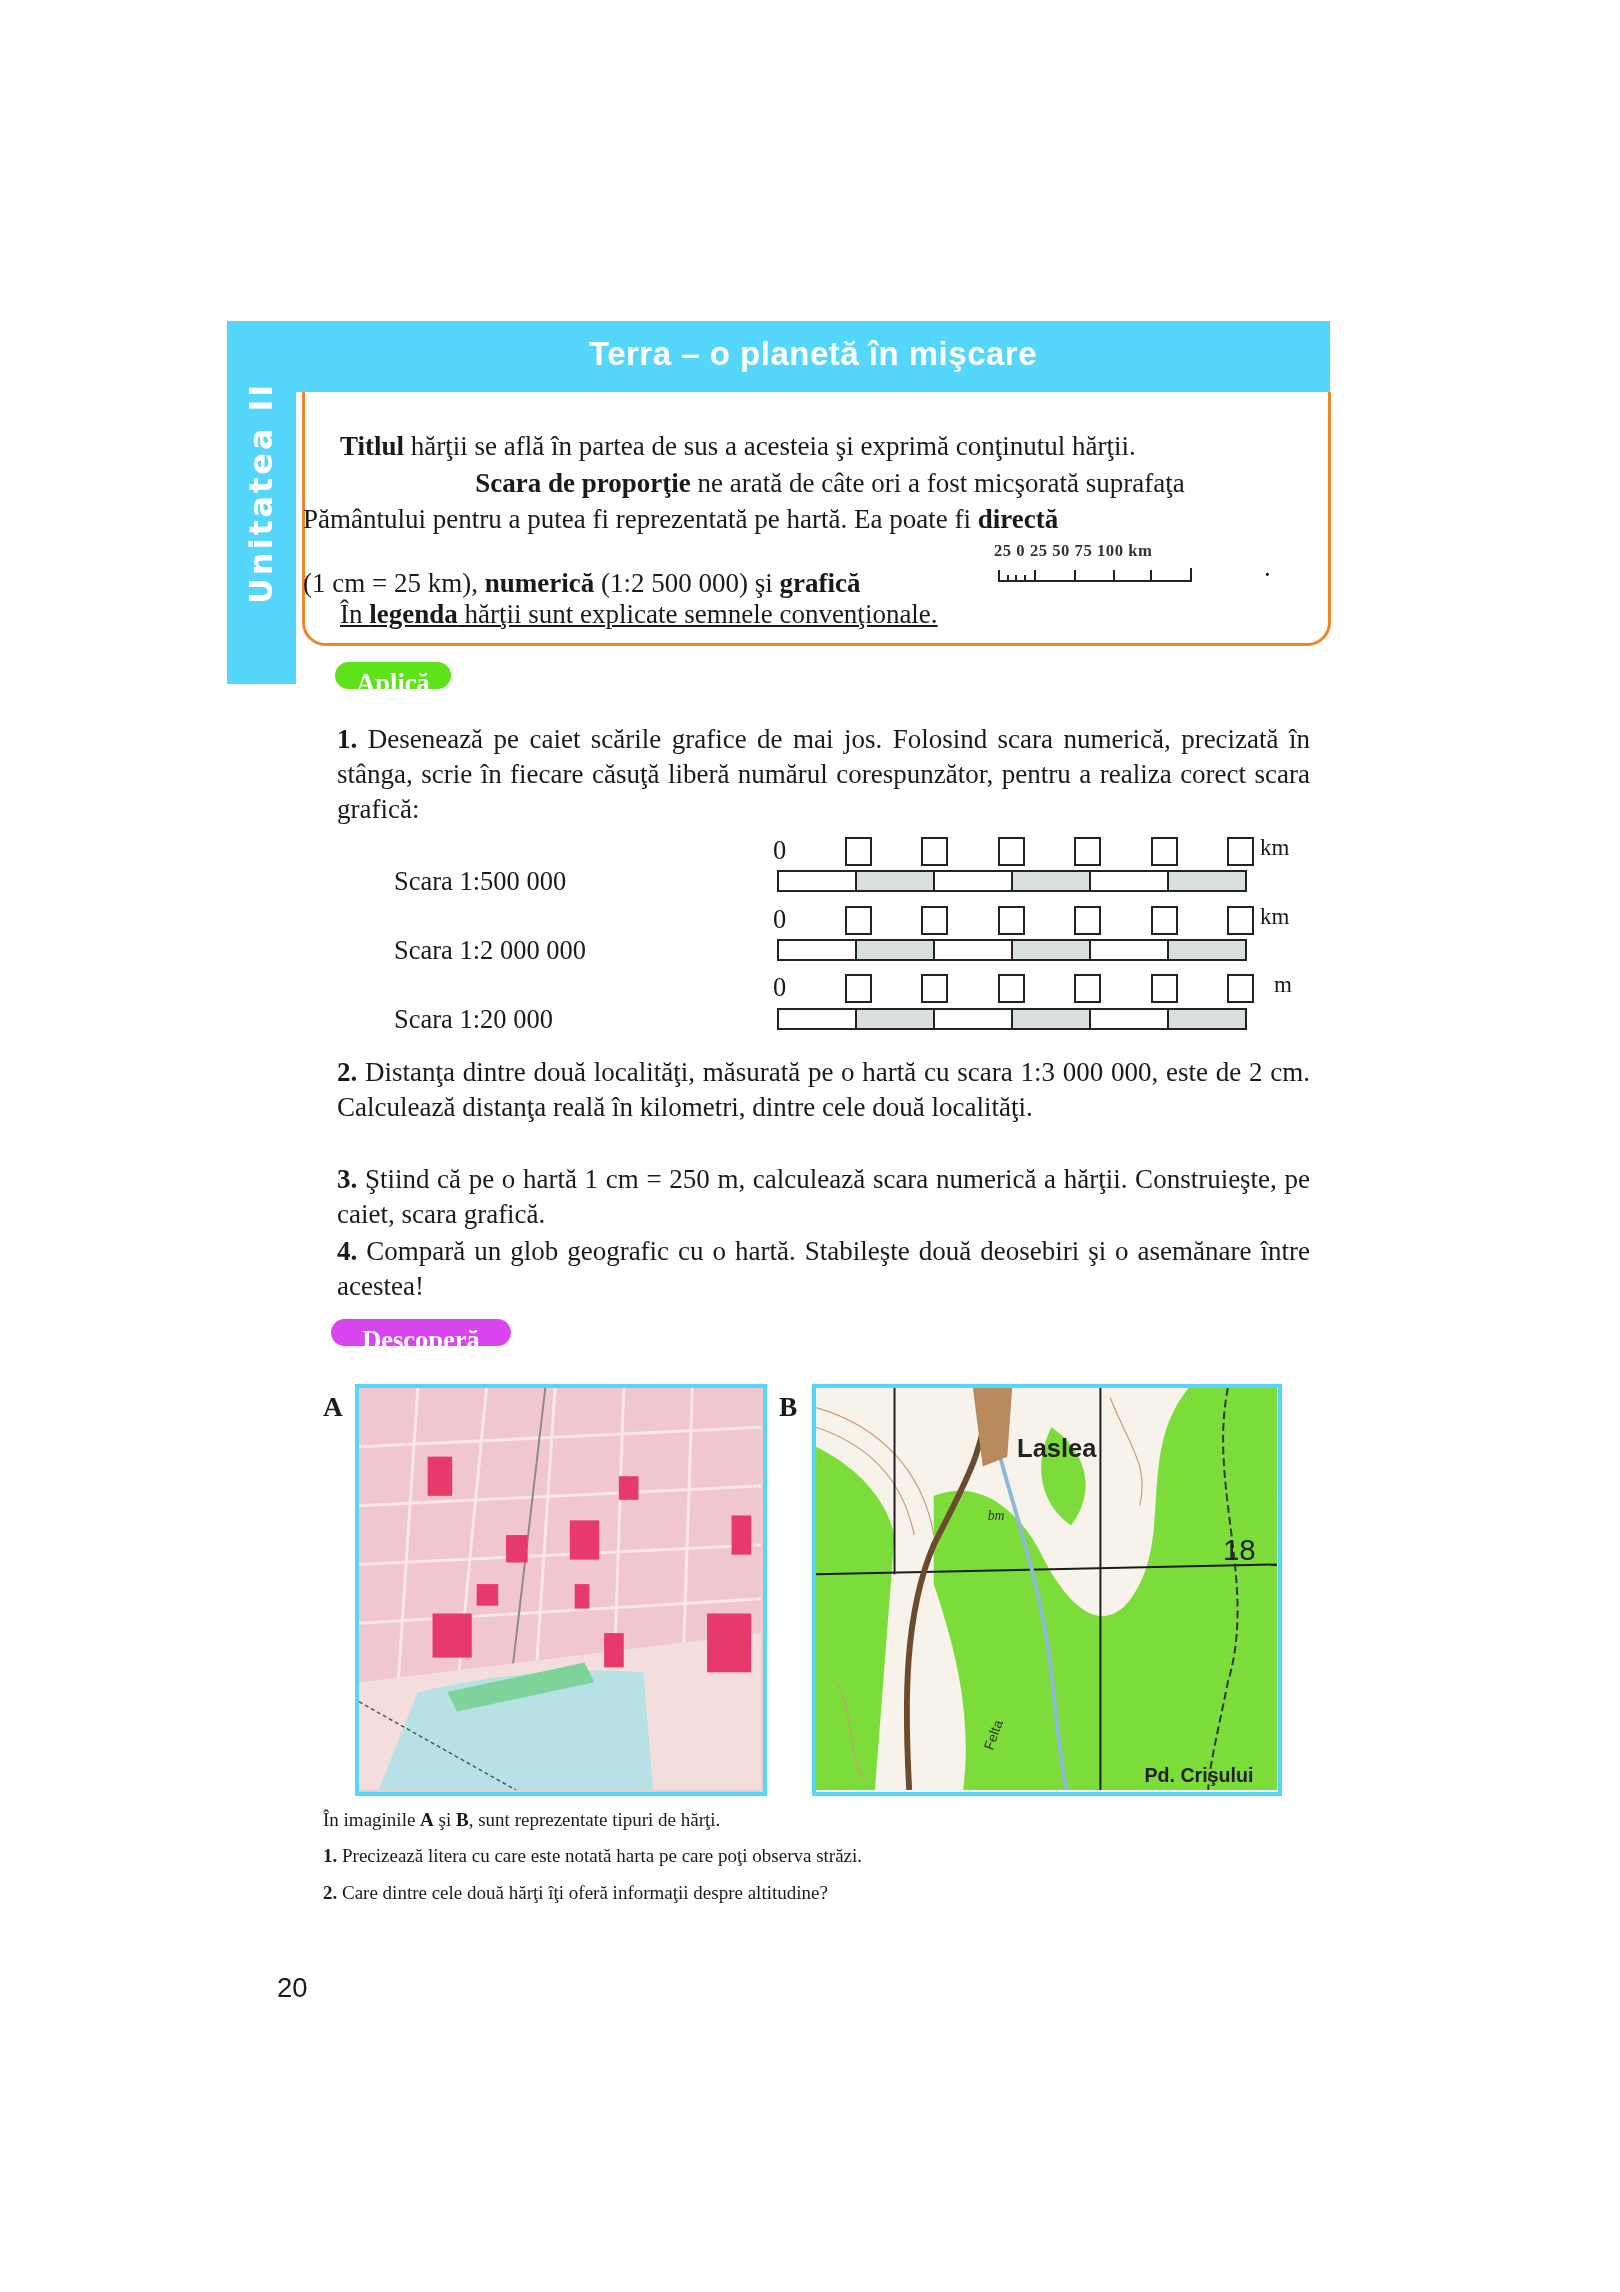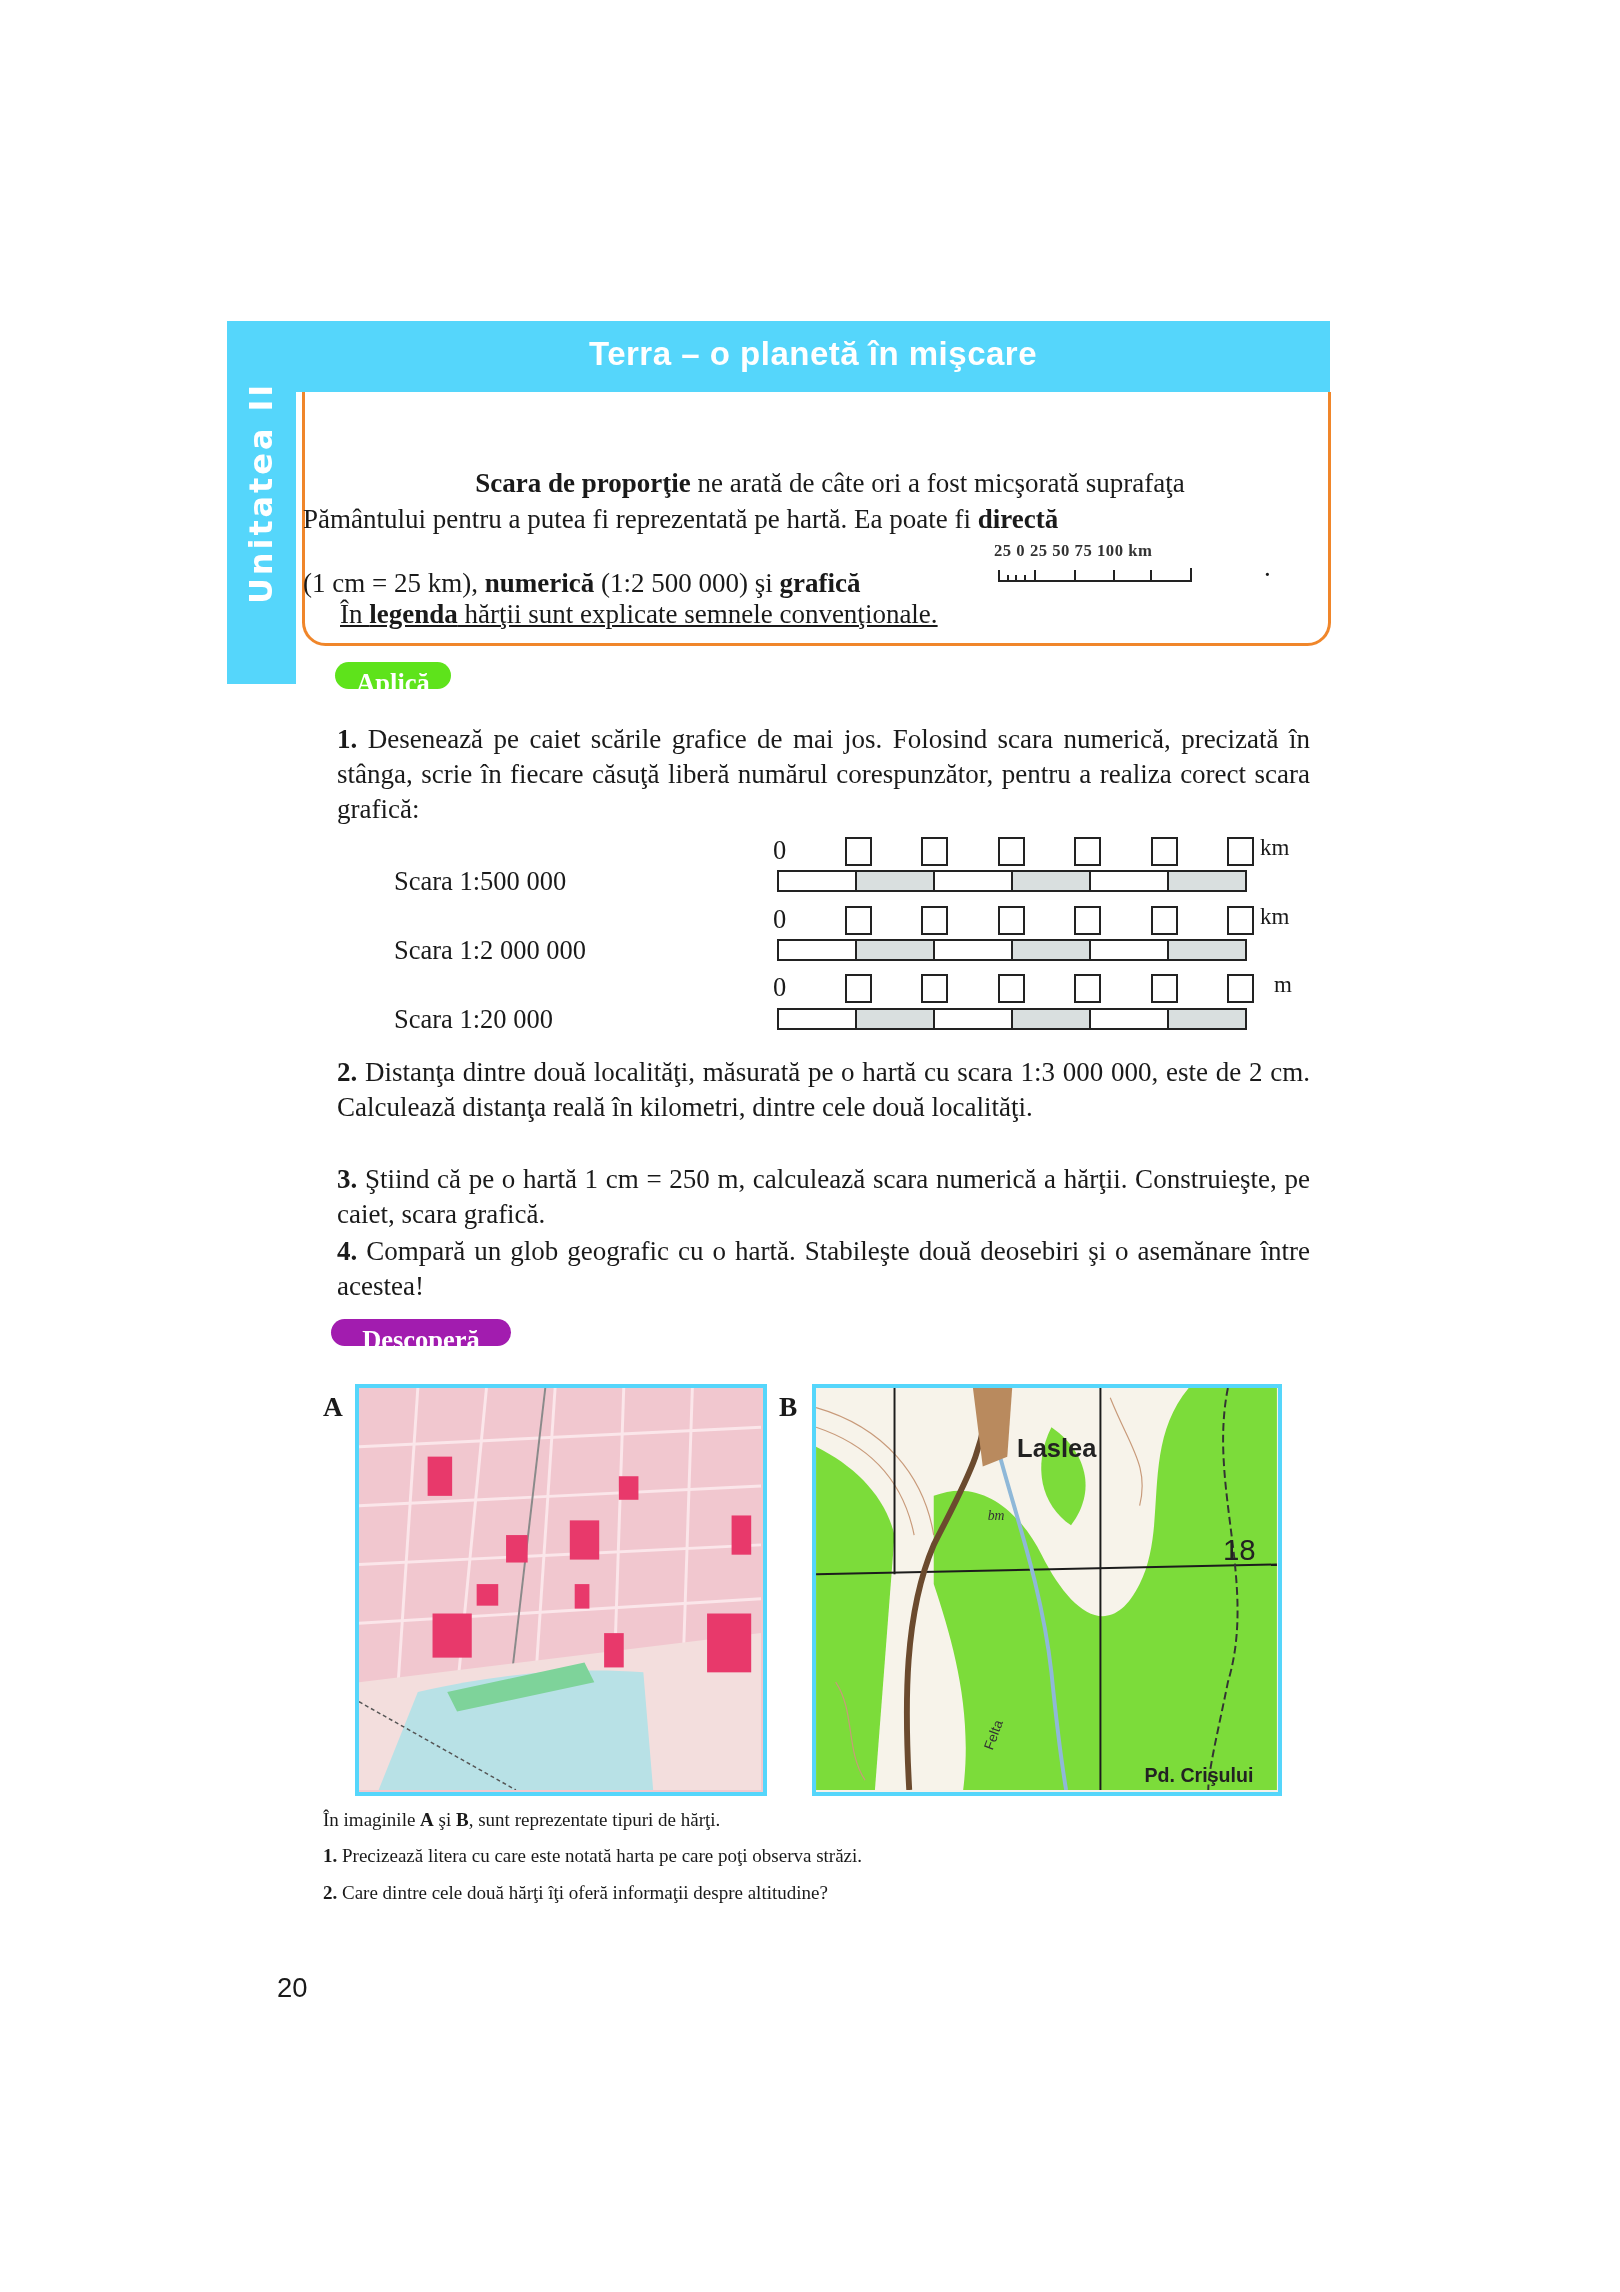--- a/index.html
+++ b/index.html
@@ -27,21 +27,21 @@
   
   #mini-scale { position:absolute; left:689px; top:149px; width:279px; height:45px; }
   #mini-scale-labels { position:absolute; left:0; top:0; font-size:16.7px; font-weight:bold; white-space:nowrap; color:#333; letter-spacing:0.5px; }
   #mini-scale-bar { position:absolute; left:3.9px; top:29px; width:194px; height:9.8px; border-bottom:2px solid #222; }
   .mini-tick { position:absolute; bottom:0; width:2px; background:#222; }
 
   
   .badge { position:absolute; color:#ffffff; font-weight:bold; font-size:26.5px; text-align:center;
            border-radius:15.7px; line-height:43px; height:27px; }
   #badge-aplica { left:335px; top:662px; width:116px; background:#5ee31b; }
-  #badge-descopera { left:331px; top:1319px; width:180px; background:#a21caf; }
+  #badge-descopera { left:331px; top:1319px; width:180px; background:#d946ef; }
 
   
   .para { position:absolute; left:296px; width:1014px; font-size:27px; line-height:35px; text-align:justify; }
   .para .num { font-weight:bold; }
   .indent { padding-left:41px; }
 
   
   .scale-label { position:absolute; left:394px; font-size:26.5px; white-space:nowrap; }
   .scale-zero { position:absolute; font-size:26.5px; }
   .scale-box { position:absolute; width:27.4px; height:29px; border:2px solid #222; background:#fff; box-sizing:border-box; }
@@ -66,20 +66,23 @@
 
 <div id="sidebar" class="abs">
   <div id="sidebar-label">Unitatea II</div>
 </div>
 
 <div id="header" class="abs">
   <div id="header-title">Terra – o planetă în mişcare</div>
 </div>
 
 <div id="info-box" class="abs">
+  <div class="info-text" style="left:35px;top:36px;">
+    <b>Titlul</b><span> hărţii se află în partea de sus a acesteia şi exprimă conţinutul hărţii.</span>
+  </div>
   <div class="info-text" style="left:35px;top:73px;width:980px;display:flex;justify-content:center;">
     <span><b>Scara de proporţie</b><span> ne arată de câte ori a fost micşorată suprafaţa</span></span>
   </div>
   <div class="info-text" style="left:-2px;top:109px;">
     <span>Pământului pentru a putea fi reprezentată pe hartă. Ea poate fi </span><b>directă</b>
   </div>
   <div class="info-text" style="left:-2px;top:173px;text-align:right;">
     <span>(1 cm = 25 km), </span><b>numerică</b><span> (1:2 500 000) şi </span><b>grafică</b>
   </div>
   <div class="info-text" style="left:959px;top:157px;">.</div>

